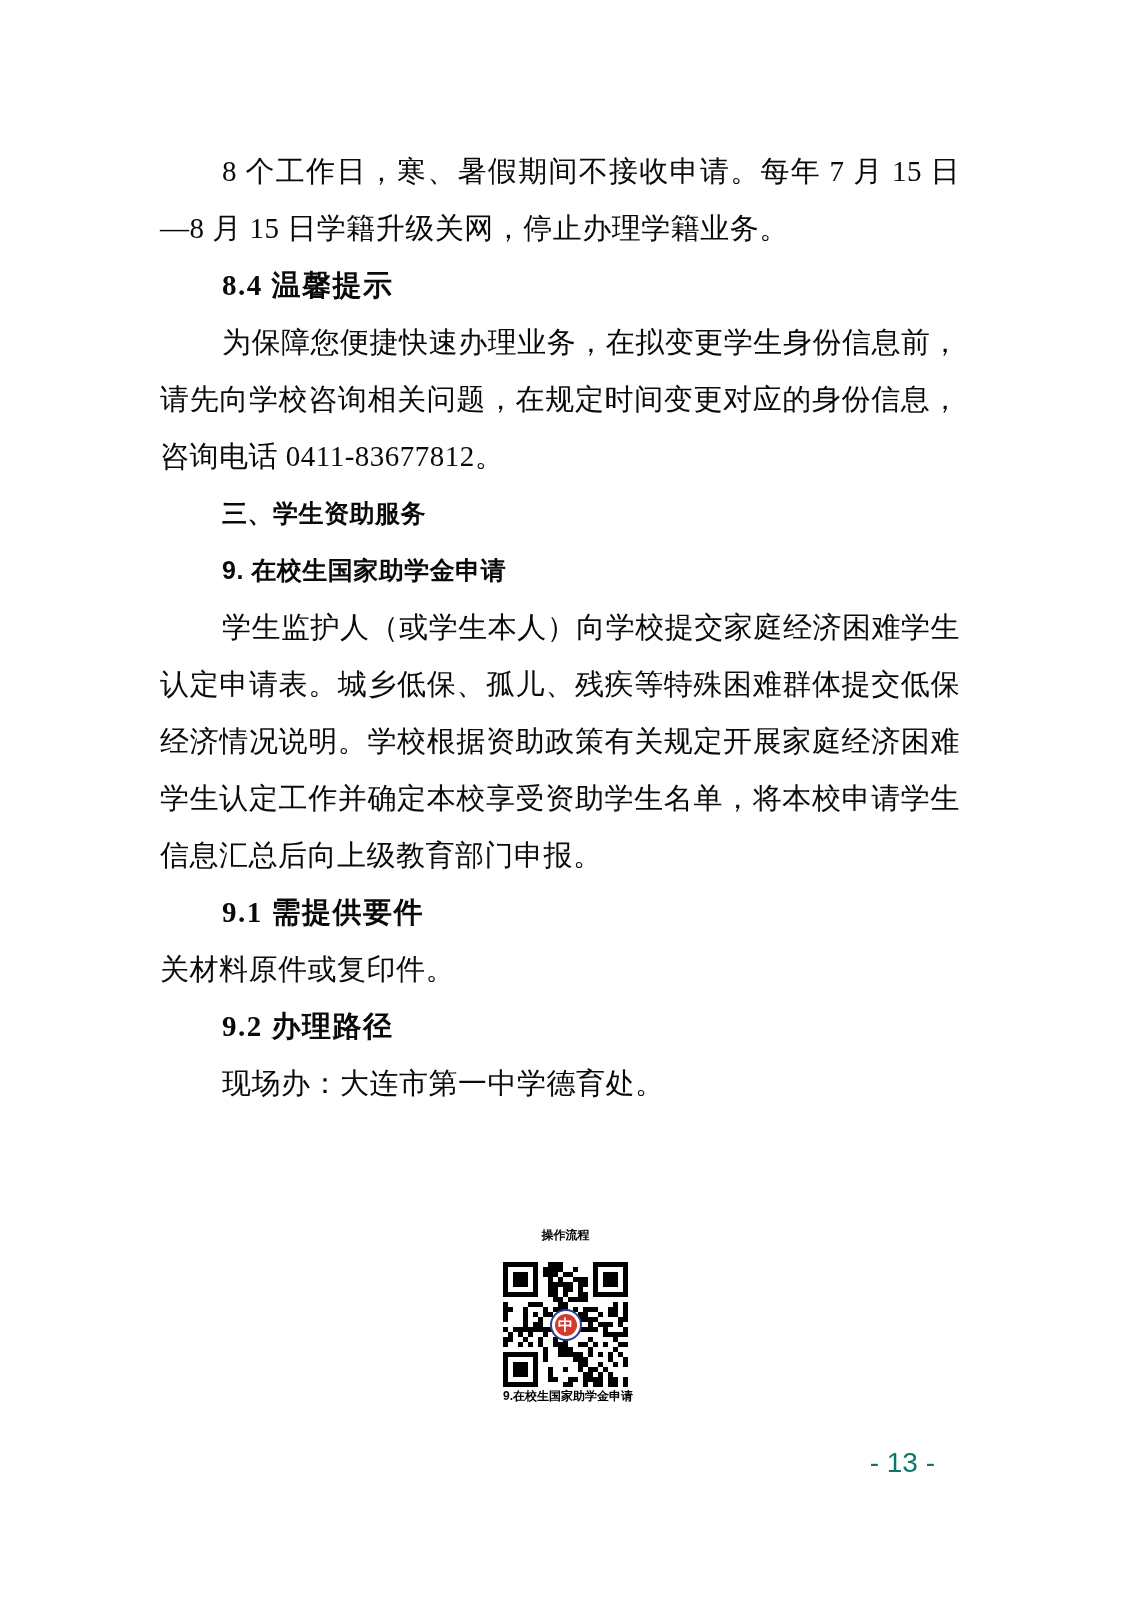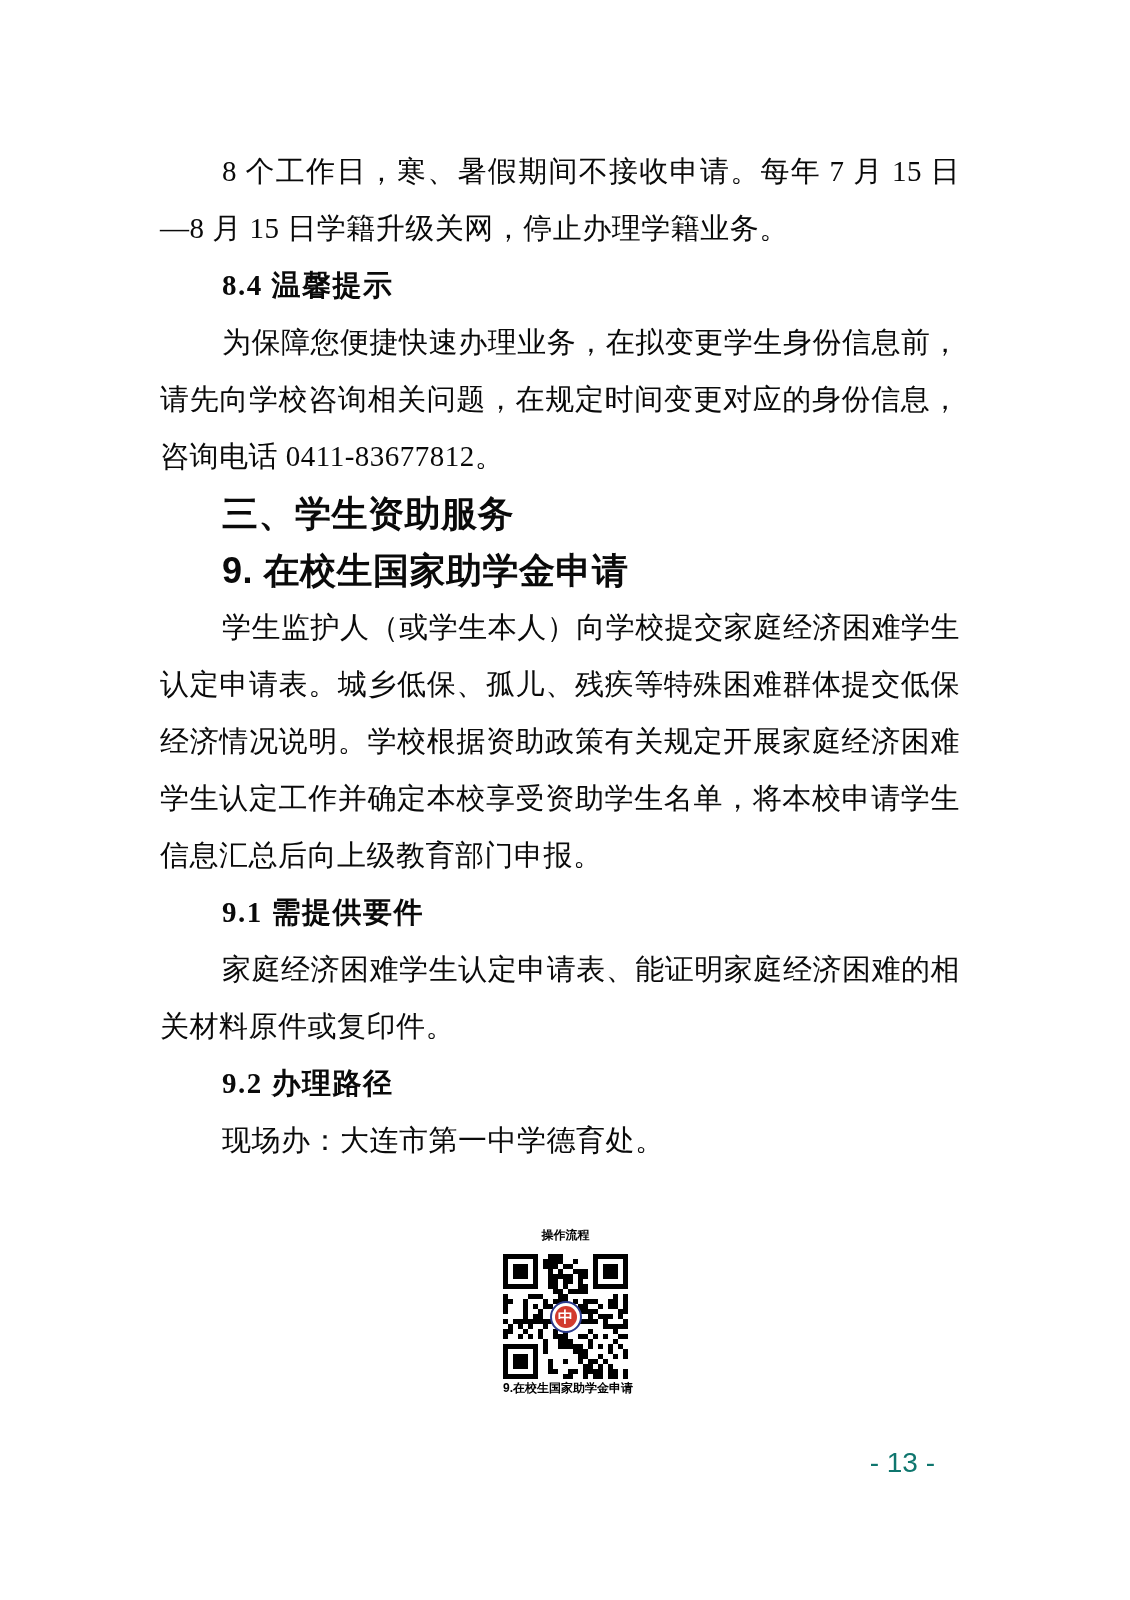--- a/index.html
+++ b/index.html
@@ -32,38 +32,38 @@
     text-align-last: justify;
     text-justify: inter-character;
   }
   .sub {
     font-weight: 700;
     letter-spacing: 1.5px;
   }
   .h1 {
     font-family: "Liberation Sans", "DejaVu Sans", sans-serif;
     font-weight: 700;
-    font-size: 36px;
+    font-size: 25px;
     letter-spacing: 0.5px;
   }
   .qr-block {
     position: absolute;
     left: 343px; top: 1085px; 
     width: 125px;
     text-align: center;
   }
   .qr-caption {
     font-family: "Liberation Sans", "DejaVu Sans", sans-serif;
     font-weight: 700;
     font-size: 12px;
     line-height: 14px;
     color: #000;
     white-space: nowrap;
   }
-  .qr-caption.top { margin-bottom: 12px; }
+  .qr-caption.top { margin-bottom: 20px; }
   .qr-caption.bottom { margin-top: 2px; }
   .qr {
     position: relative;
     width: 125px; height: 125px;
     background: #fff;
   }
   .qr svg { display: block; }
   .qr-logo {
     position: absolute;
     left: 50%; top: 50%;
@@ -108,21 +108,20 @@
     <div class="line jfull">请先向学校咨询相关问题，在规定时间变更对应的身份信息，</div>
     <div class="line">咨询电话 0411-83677812。</div>
     <div class="line indent h1">三、学生资助服务</div>
     <div class="line indent h1">9. 在校生国家助学金申请</div>
     <div class="line indent jfull">学生监护人（或学生本人）向学校提交家庭经济困难学生</div>
     <div class="line jfull">认定申请表。城乡低保、孤儿、残疾等特殊困难群体提交低保</div>
     <div class="line jfull">经济情况说明。学校根据资助政策有关规定开展家庭经济困难</div>
     <div class="line jfull">学生认定工作并确定本校享受资助学生名单，将本校申请学生</div>
     <div class="line">信息汇总后向上级教育部门申报。</div>
     <div class="line indent sub">9.1 需提供要件</div>
-    <div class="line indent jfull">家庭经济困难学生认定申请表、能证明家庭经济困难的相</div>
     <div class="line">关材料原件或复印件。</div>
     <div class="line indent sub">9.2 办理路径</div>
     <div class="line indent">现场办：大连市第一中学德育处。</div>
 
     <figure class="qr-block" style="margin:0">
       <div class="qr-caption top">操作流程</div>
       <div class="qr">
         <div>
             <svg viewBox="0 0 25 25" width="125" height="125" shape-rendering="crispEdges" fill="#000">
               <rect x="9" y="0" width="1" height="1"></rect>

